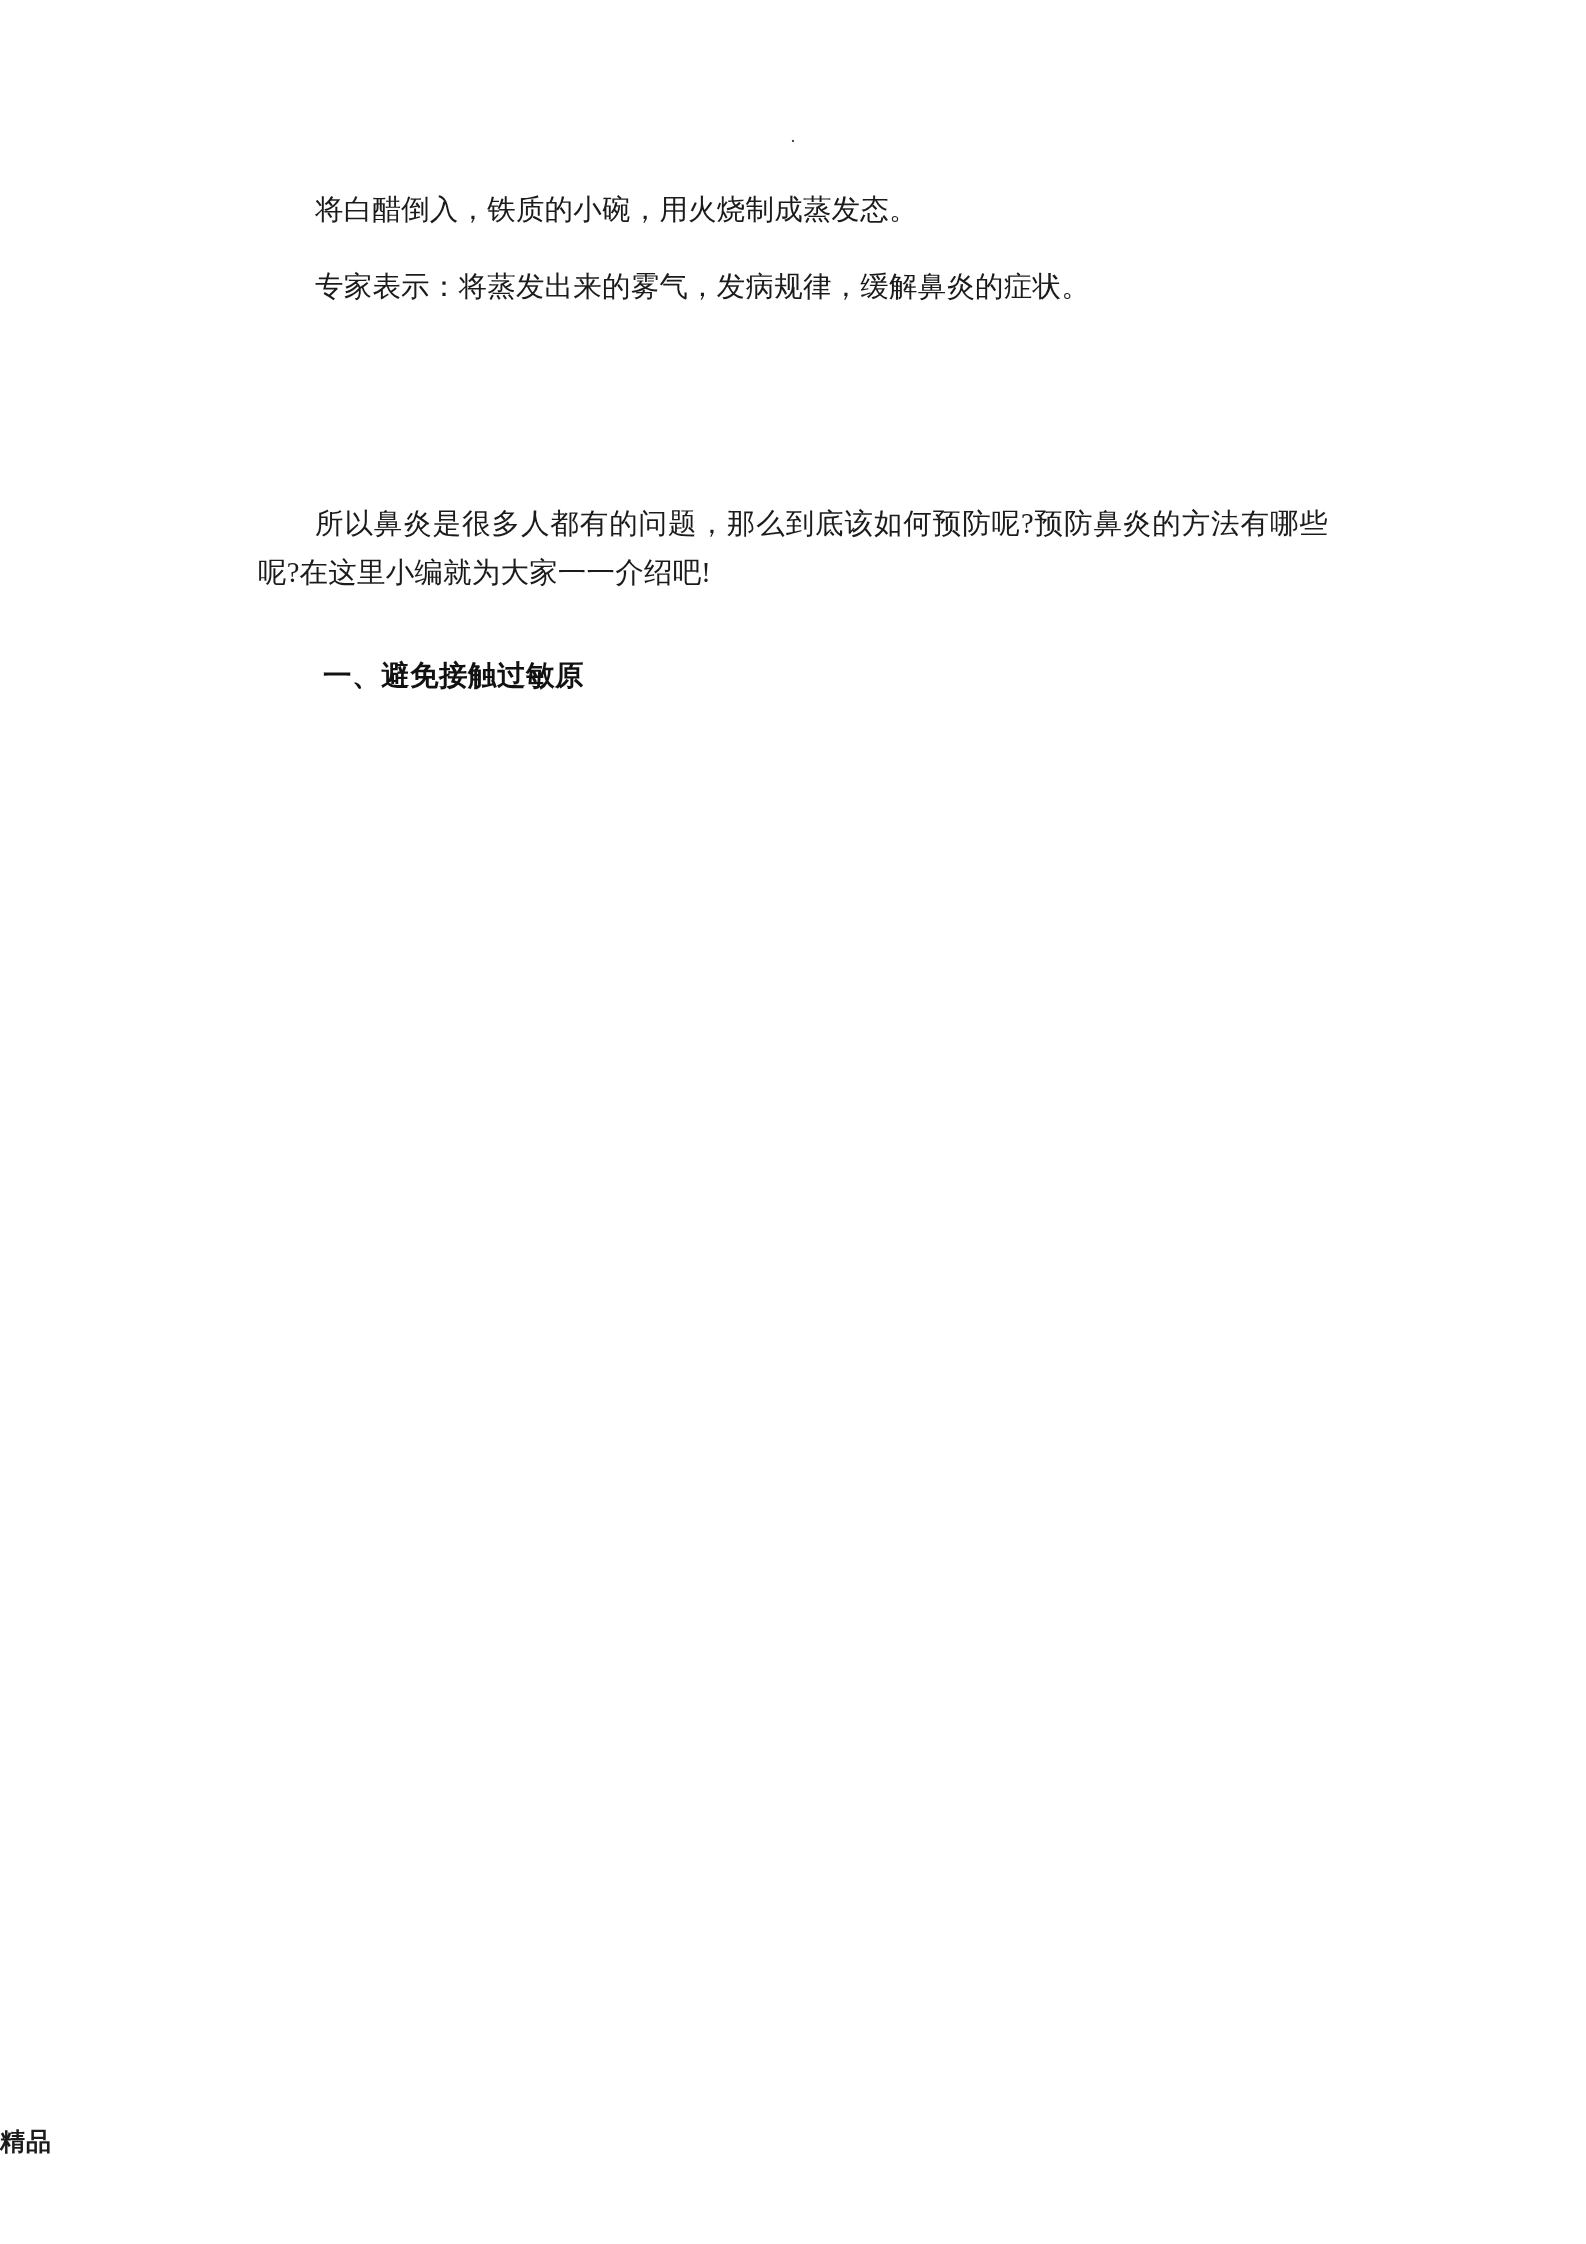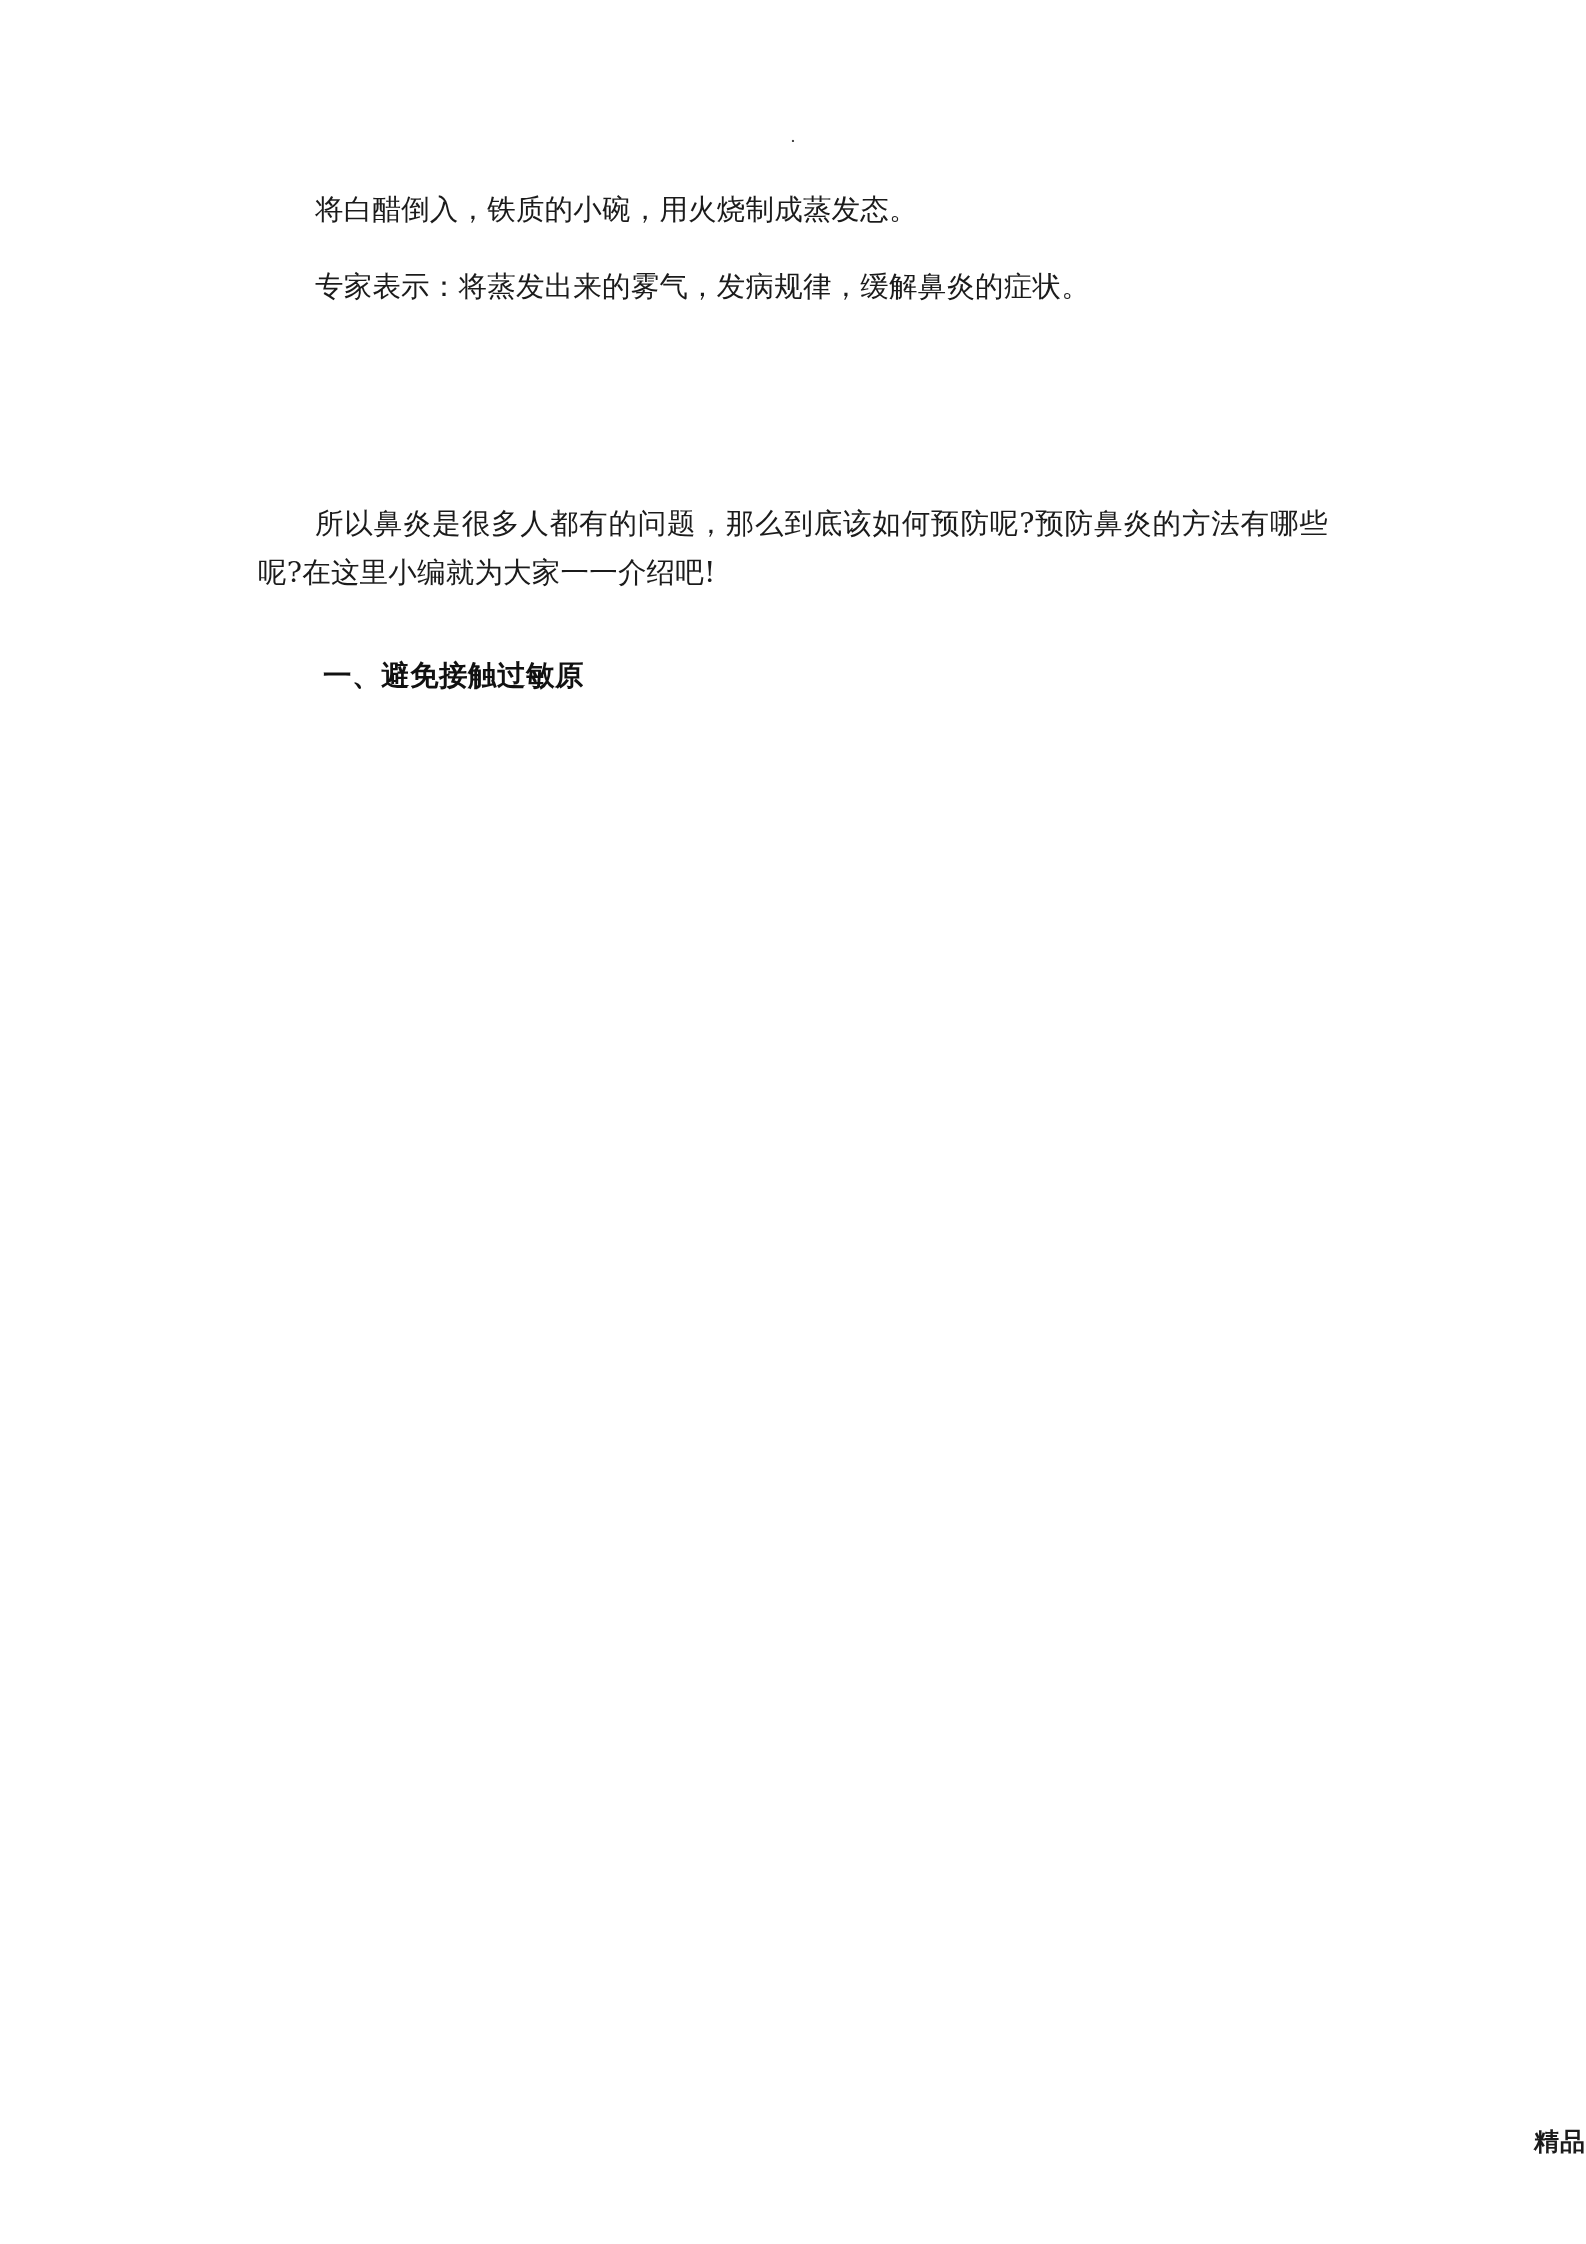--- a/index.html
+++ b/index.html
@@ -41,39 +41,40 @@
   p.body-text {
     margin: 0 0 0 0;
     font-size: 28.5px;
     line-height: 1.72;
     text-align: justify;
     color: #1b1b1b;
     letter-spacing: 0.2px;
   }
   p.indent {
     text-indent: 2em;
+    font-family: Liberation Serif, serif;
   }
   .gap-sm { height: 28px; }
   .gap-md { height: 46px; }
   .gap-lg { height: 104px; }
   h2.section-heading {
     margin: 8px;
     font-size: 28.5px;
     font-weight: bold;
     line-height: 1.72;
     text-indent: 2em;
     color: #111;
     letter-spacing: 0.5px;
   }
   .footer {
     position: absolute;
     left: 0;
     bottom: 86px;
     width: 100%;
-    text-align: right;
+    text-align: left;
     font-size: 25px;
     font-weight: bold;
     color: #1b1b1b;
     letter-spacing: 1px;
   }
   .loose { line-height: 1.95; }
 </style>
 </head>
 <body>
 

